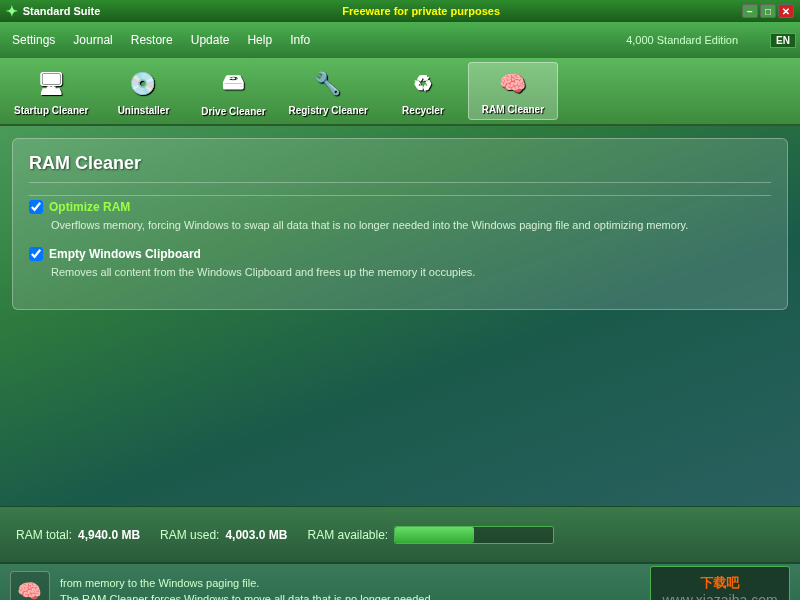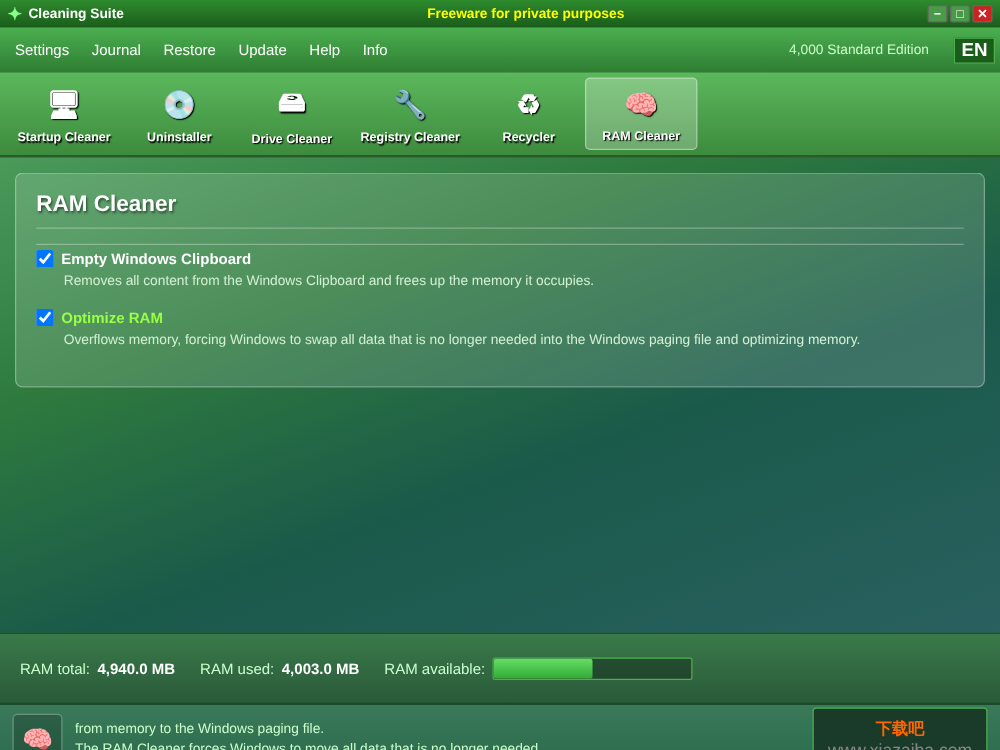--- a/index.html
+++ b/index.html
@@ -55,23 +55,24 @@
       font-size: 12px;
       border-radius: 2px;
     }
     .menu-right { color: #ccffcc; font-size: 11px; display: flex; align-items: center; gap: 20px; }
     .edition-label { color: #ccffcc; }
     .lang-btn {
       background: #1a5c1a;
       color: white;
       padding: 1px 5px;
       border: 1px solid #4caf50;
-      font-size: 15px;
+      font-size: 10px;
       font-weight: bold;
       cursor: pointer;
+      margin-left: 12px;
     }
 
     
     .toolbar {
       background: linear-gradient(to bottom, #5cb85c, #3d8b3d);
       height: 68px;
       display: flex;
       align-items: center;
       padding: 0 4px;
       gap: 0;
@@ -225,21 +226,21 @@
     .logo-line2 { color: #888; font-size: 14px; }
 
     .separator { width: 100%; height: 1px; background: rgba(255,255,255,0.3); margin: 4px 0; }
   </style>
 </head>
 <body>
 
 <div class="title-bar">
   <div class="title-bar-left">
     <span style="color:#88ff88; font-size:14px;">✦</span>
-    <span class="title-bar-title">Cleaning Suite</span>
+    <span class="title-bar-title">Standard Suite</span>
   </div>
   <span class="title-bar-freeware">Freeware for private purposes</span>
   <div class="title-bar-controls">
     <div class="title-btn minimize">−</div>
     <div class="title-btn maximize">□</div>
     <div class="title-btn close">✕</div>
   </div>
 </div>
 
 <div class="menu-bar">
@@ -286,31 +287,31 @@
 
 <div class="main-content">
   <div class="content-panel">
     <div class="panel-title">RAM Cleaner</div>
 
     <div class="separator"></div>
 
     <div class="option-row">
       <label class="option-label">
         <input type="checkbox" checked="" style="">
+        <span style="color:#99ff44;">Optimize RAM</span>
+      </label>
+      <div class="option-desc">Overflows memory, forcing Windows to swap all data that is no longer needed into the Windows paging file and optimizing memory.</div>
+    </div>
+
+    <div class="option-row">
+      <label class="option-label">
+        <input type="checkbox" checked="" style="">
         <span>Empty Windows Clipboard</span>
       </label>
       <div class="option-desc">Removes all content from the Windows Clipboard and frees up the memory it occupies.</div>
-    </div>
-
-    <div class="option-row">
-      <label class="option-label">
-        <input type="checkbox" checked="" style="">
-        <span style="color:#99ff44;">Optimize RAM</span>
-      </label>
-      <div class="option-desc">Overflows memory, forcing Windows to swap all data that is no longer needed into the Windows paging file and optimizing memory.</div>
     </div>
   </div>
 </div>
 
 <div class="status-bar">
   <div class="status-item">
     <span class="status-label">RAM total:</span>
     <span class="status-value">4,940.0 MB</span>
   </div>
   <div class="status-item">

